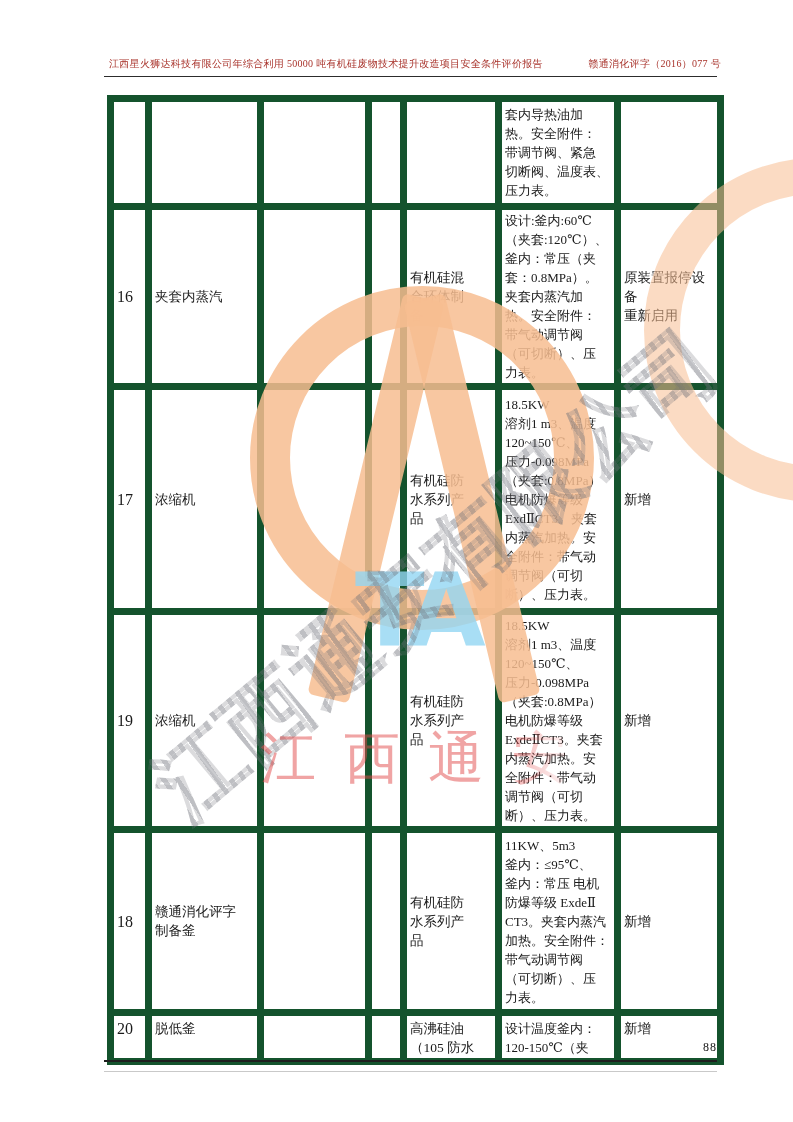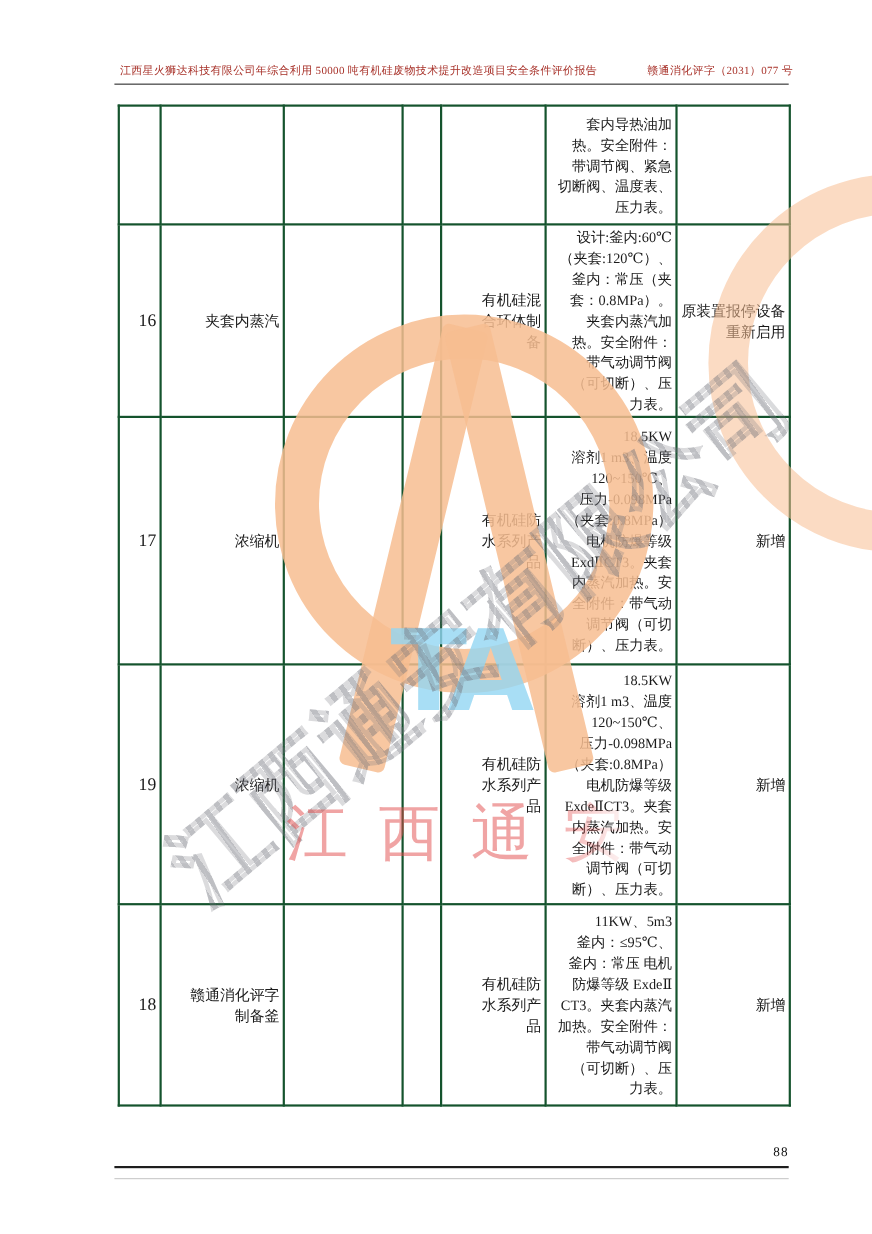--- a/index.html
+++ b/index.html
@@ -21,22 +21,22 @@
   .hdr-rule{
     position:absolute;left:104px;top:76px;width:613px;height:0;
     border-top:1.6px solid #2c2c2c;
   }
   
   table.dev{
     position:absolute;left:107px;top:95px;
     border-collapse:collapse;table-layout:fixed;width:610px;
   }
   table.dev td{
-    border:2px solid #14532d;
-    text-align:right;vertical-align:middle;
+    border:7px solid #14532d;
+    text-align:left;vertical-align:middle;
     font-size:13.5px;line-height:19px;
     padding:1px 3px;
     white-space:pre-line;
     overflow:hidden;
   }
   table.dev td.c-no{font-size:16px;}
   table.dev td.c-params{font-size:13px;}
   tr.r0 {height:108px;}
   tr.r16{height:174px;}
   tr.r17{height:225px;}
@@ -94,21 +94,21 @@
             mask-image:linear-gradient(90deg,#000 72%,rgba(0,0,0,.25) 88%,transparent 100%);
   }
 </style>
 </head>
 <body>
 
 <div class="page">
 
   <div class="hdr">
     <span>江西星火狮达科技有限公司年综合利用 50000 吨有机硅废物技术提升改造项目安全条件评价报告</span>
-    <span>赣通消化评字（2031）077 号</span>
+    <span>赣通消化评字（2016）077 号</span>
   </div>
   <div class="hdr-rule"></div>
 
   <table class="dev">
     <colgroup>
       <col style="width:38px">
         <col style="width:112px">
         <col style="width:108px">
       <col style="width:35px">
         <col style="width:95px">
@@ -204,20 +204,31 @@
 釜内：≤95℃、
 釜内：常压 电机
 防爆等级 ExdeⅡ
 CT3。夹套内蒸汽
 加热。安全附件：
 带气动调节阀
 （可切断）、压
 力表。</td>
         <td class="c-rem">新增</td>
       </tr>
+      <tr class="r20">
+        <td class="c-no">20</td>
+        <td class="c-name">脱低釜</td>
+        <td class="c-spec"></td>
+        <td class="c-qty"></td>
+        <td class="c-purp">高沸硅油
+（105 防水</td>
+        <td class="c-params">设计温度釜内：
+120-150℃（夹</td>
+        <td class="c-rem">新增</td>
+      </tr>
     </tbody>
   </table>
 
   <div class="wm">
     <div class="wm-ring2"></div>
     <div class="wm-ring"></div>
     <div class="wm-leg left"></div>
     <div class="wm-leg right"></div>
     <div class="wm-ta">TA</div>
     <div class="wm-diag">江西通安有限公司</div>

